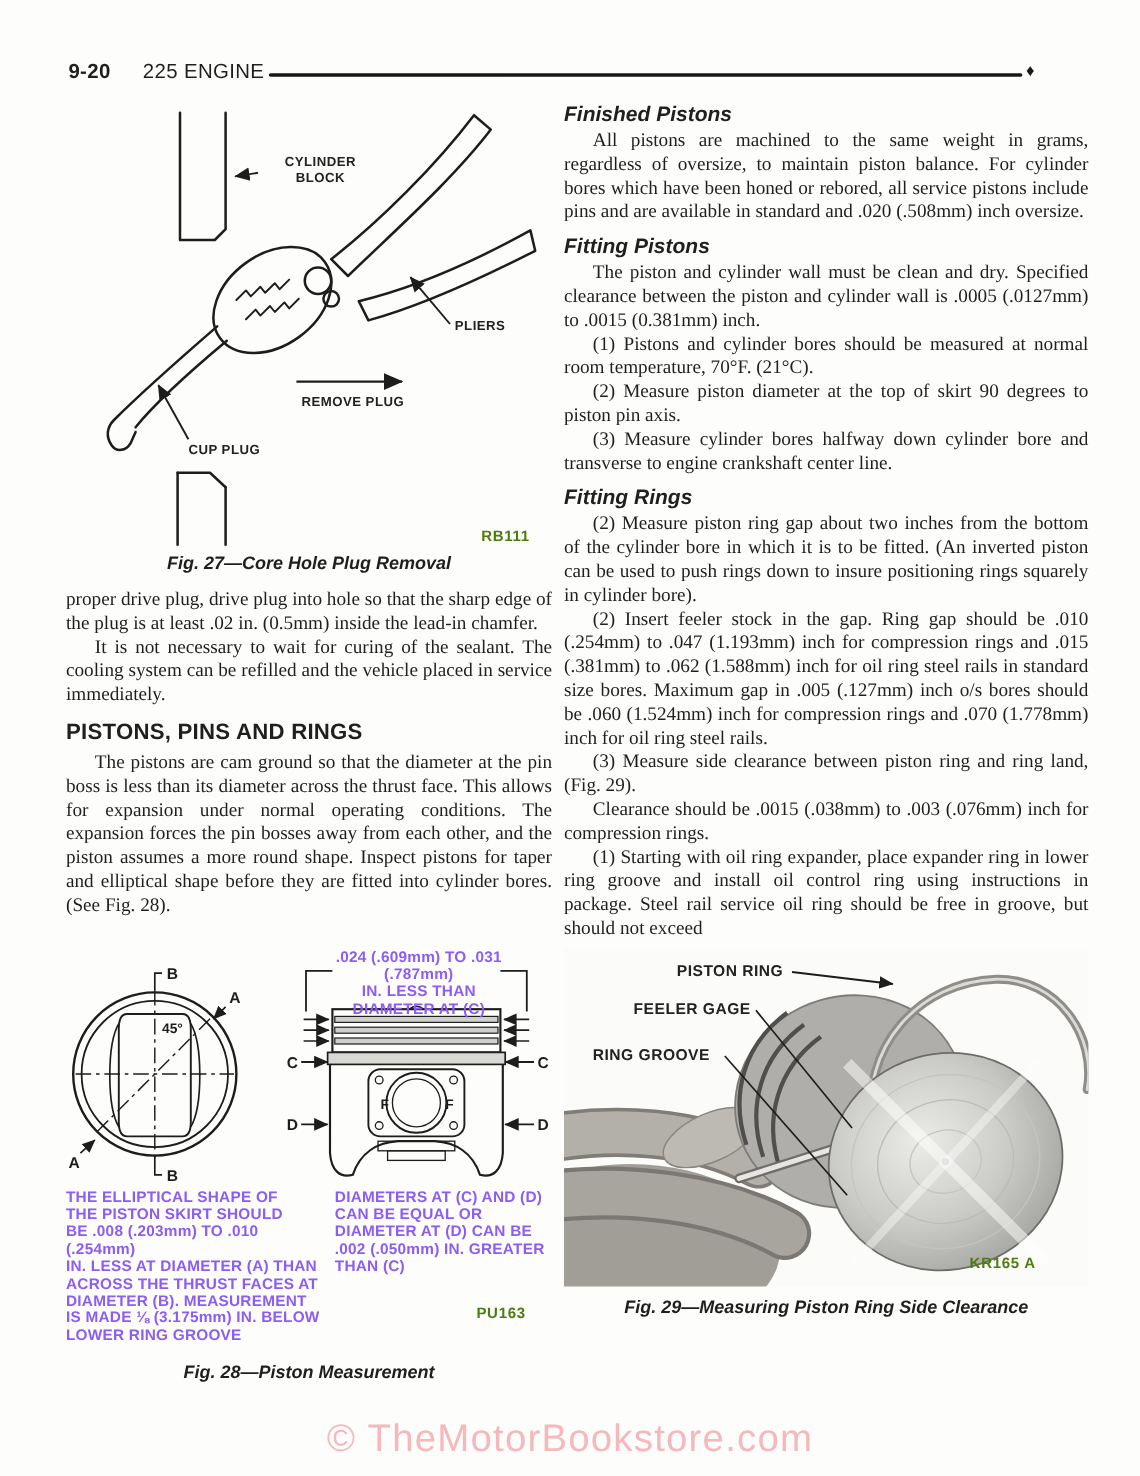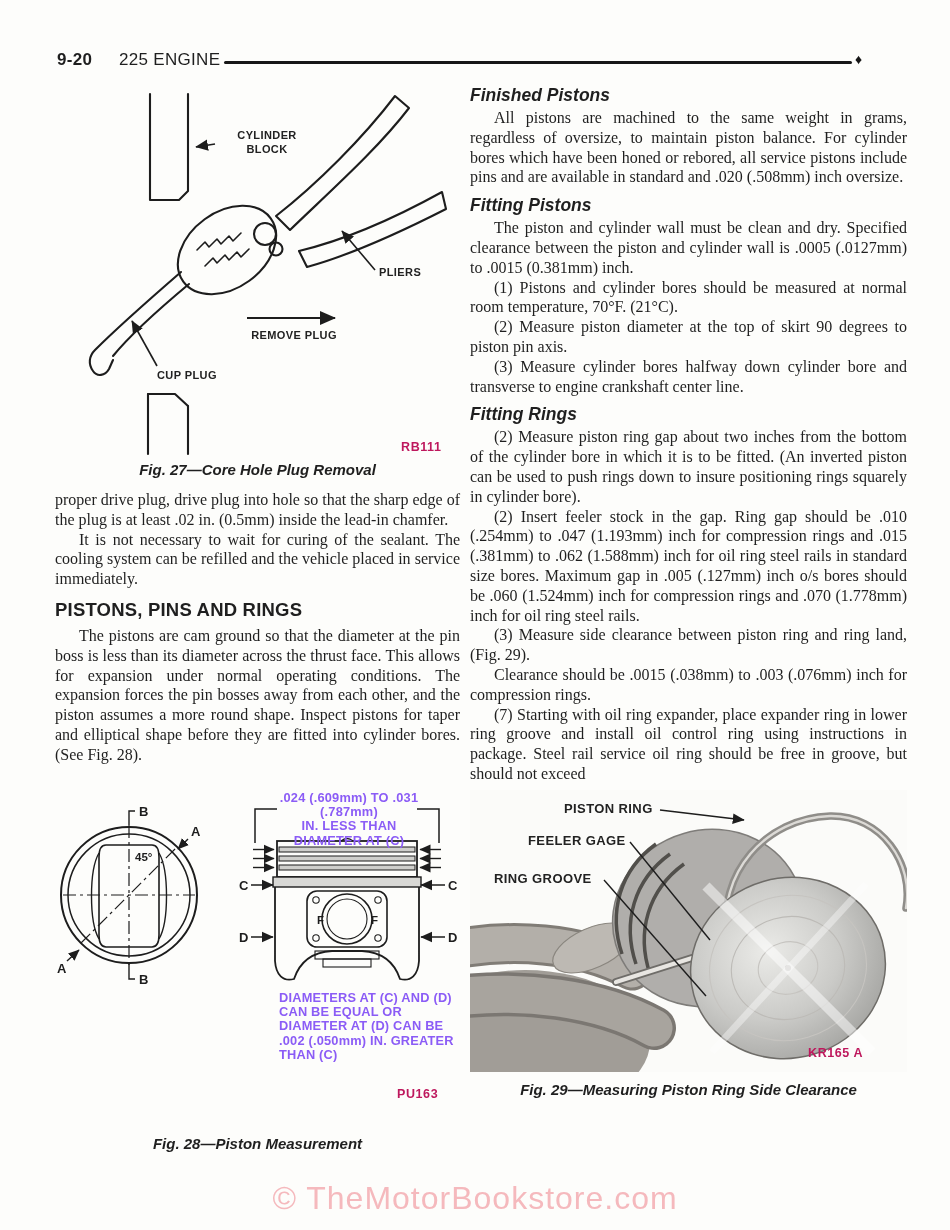--- a/index.html
+++ b/index.html
@@ -22,21 +22,21 @@
   .sub-heading{font-family:"Liberation Sans",sans-serif;font-weight:700;font-style:italic;
                font-size:17.5px;margin:8px 0 2px 0;}
   .sub-heading.first{margin-top:0;}
   .fig-caption{font-family:"Liberation Sans",sans-serif;font-weight:700;font-style:italic;
                font-size:15px;text-align:center;margin-top:5px;}
   .diagram-label{position:absolute;font-family:"Liberation Sans",sans-serif;font-weight:700;
                  font-size:11px;letter-spacing:.4px;color:#222;line-height:14px;}
   .pre{white-space:pre-line;}
   .center{text-align:center;}
   .fig-code{position:absolute;font-family:"Liberation Sans",sans-serif;font-weight:700;
-            font-size:12.5px;letter-spacing:.6px;color:#be185d;}
+            font-size:12.5px;letter-spacing:.6px;color:#4d7c0f;}
   .fig27-wrap{position:relative;width:405px;height:368px;}
   .fig28-wrap{position:relative;width:405px;height:330px;margin-top:30px;}
   .fig28-note{position:absolute;font-family:"Liberation Sans",sans-serif;font-weight:700;
               font-size:12.8px;line-height:14.4px;letter-spacing:.2px;color:#8b5cf6;}
   .fig29-wrap{position:relative;width:437px;height:282px;margin-top:6px;}
   .fig29-label{font-size:13px;}
   .watermark{position:absolute;left:0;right:0;top:1180px;text-align:center;
              font-family:"Liberation Sans",sans-serif;font-size:32px;letter-spacing:1px;
              color:#f5b9bd;}
   svg{display:block;}
@@ -168,20 +168,28 @@
           <text x="393" y="95">C</text>
           <text x="184" y="147">D</text>
           <text x="393" y="147">D</text>
           <text x="262" y="129" font-size="11.5">F</text>
           <text x="316" y="129" font-size="11.5">F</text>
         </g>
       </svg>
       <div class="fig28-note pre center" style="left:196px;top:-4px;width:196px;">.024 (.609mm) TO .031 (.787mm)
 IN. LESS THAN
 DIAMETER AT (C)</div>
+      <div class="fig28-note pre" style="left:0px;top:196px;width:220px;">THE ELLIPTICAL SHAPE OF
+THE PISTON SKIRT SHOULD
+BE .008 (.203mm) TO .010 (.254mm)
+IN. LESS AT DIAMETER (A) THAN
+ACROSS THE THRUST FACES AT
+DIAMETER (B). MEASUREMENT
+IS MADE ⅛ (3.175mm) IN. BELOW
+LOWER RING GROOVE</div>
       <div class="fig28-note pre" style="left:224px;top:196px;width:181px;">DIAMETERS AT (C) AND (D)
 CAN BE EQUAL OR
 DIAMETER AT (D) CAN BE
 .002 (.050mm) IN. GREATER
 THAN (C)</div>
       <div class="fig-code" style="left:342px;top:292px;">PU163</div>
     </div>
     <div class="fig-caption" style="margin-top:10px;">Fig. 28—Piston Measurement</div>
   </div>
 
@@ -193,21 +201,21 @@
     <p class="indent">The piston and cylinder wall must be clean and dry. Specified clearance between the piston and cylinder wall is .0005 (.0127mm) to .0015 (0.381mm) inch.</p>
     <p class="indent">(1) Pistons and cylinder bores should be measured at normal room temperature, 70°F. (21°C).</p>
     <p class="indent">(2) Measure piston diameter at the top of skirt 90 degrees to piston pin axis.</p>
     <p class="indent">(3) Measure cylinder bores halfway down cylinder bore and transverse to engine crankshaft center line.</p>
 
     <h3 class="sub-heading">Fitting Rings</h3>
     <p class="indent">(2) Measure piston ring gap about two inches from the bottom of the cylinder bore in which it is to be fitted. (An inverted piston can be used to push rings down to insure positioning rings squarely in cylinder bore).</p>
     <p class="indent">(2) Insert feeler stock in the gap. Ring gap should be .010 (.254mm) to .047 (1.193mm) inch for compression rings and .015 (.381mm) to .062 (1.588mm) inch for oil ring steel rails in standard size bores. Maximum gap in .005 (.127mm) inch o/s bores should be .060 (1.524mm) inch for compression rings and .070 (1.778mm) inch for oil ring steel rails.</p>
     <p class="indent">(3) Measure side clearance between piston ring and ring land, (Fig. 29).</p>
     <p class="indent">Clearance should be .0015 (.038mm) to .003 (.076mm) inch for compression rings.</p>
-    <p class="indent">(7) Starting with oil ring expander, place expander ring in lower ring groove and install oil control ring using instructions in package. Steel rail service oil ring should be free in groove, but should not exceed</p>
+    <p class="indent">(1) Starting with oil ring expander, place expander ring in lower ring groove and install oil control ring using instructions in package. Steel rail service oil ring should be free in groove, but should not exceed</p>
 
     <div class="fig29-wrap">
       <svg width="437" height="282" viewBox="0 0 437 282">
         <defs>
           <marker id="ar29" markerWidth="9" markerHeight="8" refX="7.5" refY="4" orient="auto">
             <path d="M0,0.5 L8,4 L0,7.5 Z" fill="#1d1d1d"></path>
           </marker>
           <radialGradient id="pface" cx="42%" cy="38%" r="75%">
             <stop offset="0%" stop-color="#ebebe8"></stop>
             <stop offset="50%" stop-color="#cbcbc8"></stop>

